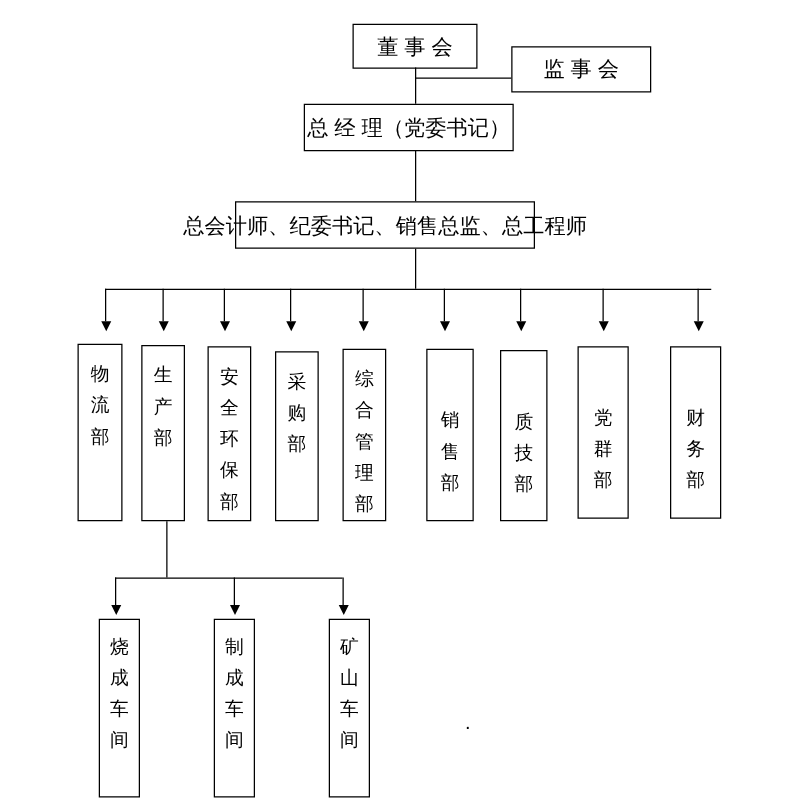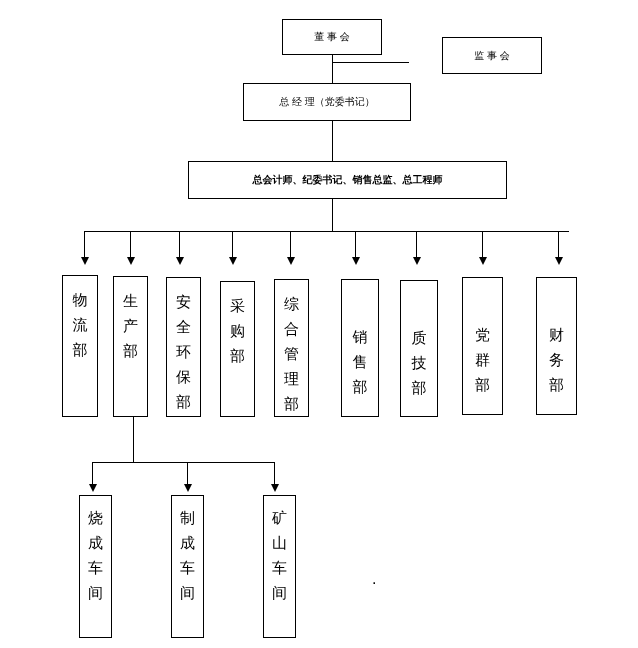--- a/index.html
+++ b/index.html
@@ -8,36 +8,36 @@
     width:638px; height:648px;
     font-family:"Liberation Sans","DejaVu Sans",sans-serif;
     color:#000;
   }
   .canvas { position:relative; width:638px; height:648px; background:#fff; overflow:hidden; }
 
   .box {
     position:absolute; border:1px solid #000; background:#fff;
     display:flex; align-items:center; justify-content:center;
   }
-  .hlabel { font-size:10px; white-space:nowrap; }
+  .hlabel { font-size:17px; white-space:nowrap; }
 
   .vbox { align-items:flex-start; }
   .vlabel {
     width:100%; white-space:pre-line; text-align:center;
     font-size:15px; line-height:25px;
   }
   .pad-top  .vlabel { padding-top:11px; }
   .pad-mid  .vlabel { padding-top:44px; }
   .pad-ws   .vlabel { padding-top:9px;  }
 
   
   .b-board       { left:282px; top:19px;  width:100px; height:36px; }
-  .b-supervisory { left:409px; top:37px;  width:100px; height:37px;margin-left:33px; }
+  .b-supervisory { left:409px; top:37px;  width:112px; height:37px; }
   .b-gm          { left:243px; top:83px;  width:168px; height:38px; }
-  .b-staff       { left:188px; top:161px; width:319px; height:38px;font-weight:bold; }
+  .b-staff       { left:188px; top:161px; width:240px; height:38px; }
 
   
   .d1 { left:62px;  top:275px; width:36px; height:142px; }
   .d2 { left:113px; top:276px; width:35px; height:141px; }
   .d3 { left:166px; top:277px; width:35px; height:140px; }
   .d4 { left:220px; top:281px; width:35px; height:136px; }
   .d5 { left:274px; top:279px; width:35px; height:138px; }
   .d6 { left:341px; top:279px; width:38px; height:138px; }
   .d7 { left:400px; top:280px; width:38px; height:137px; }
   .d8 { left:462px; top:277px; width:41px; height:138px; }

